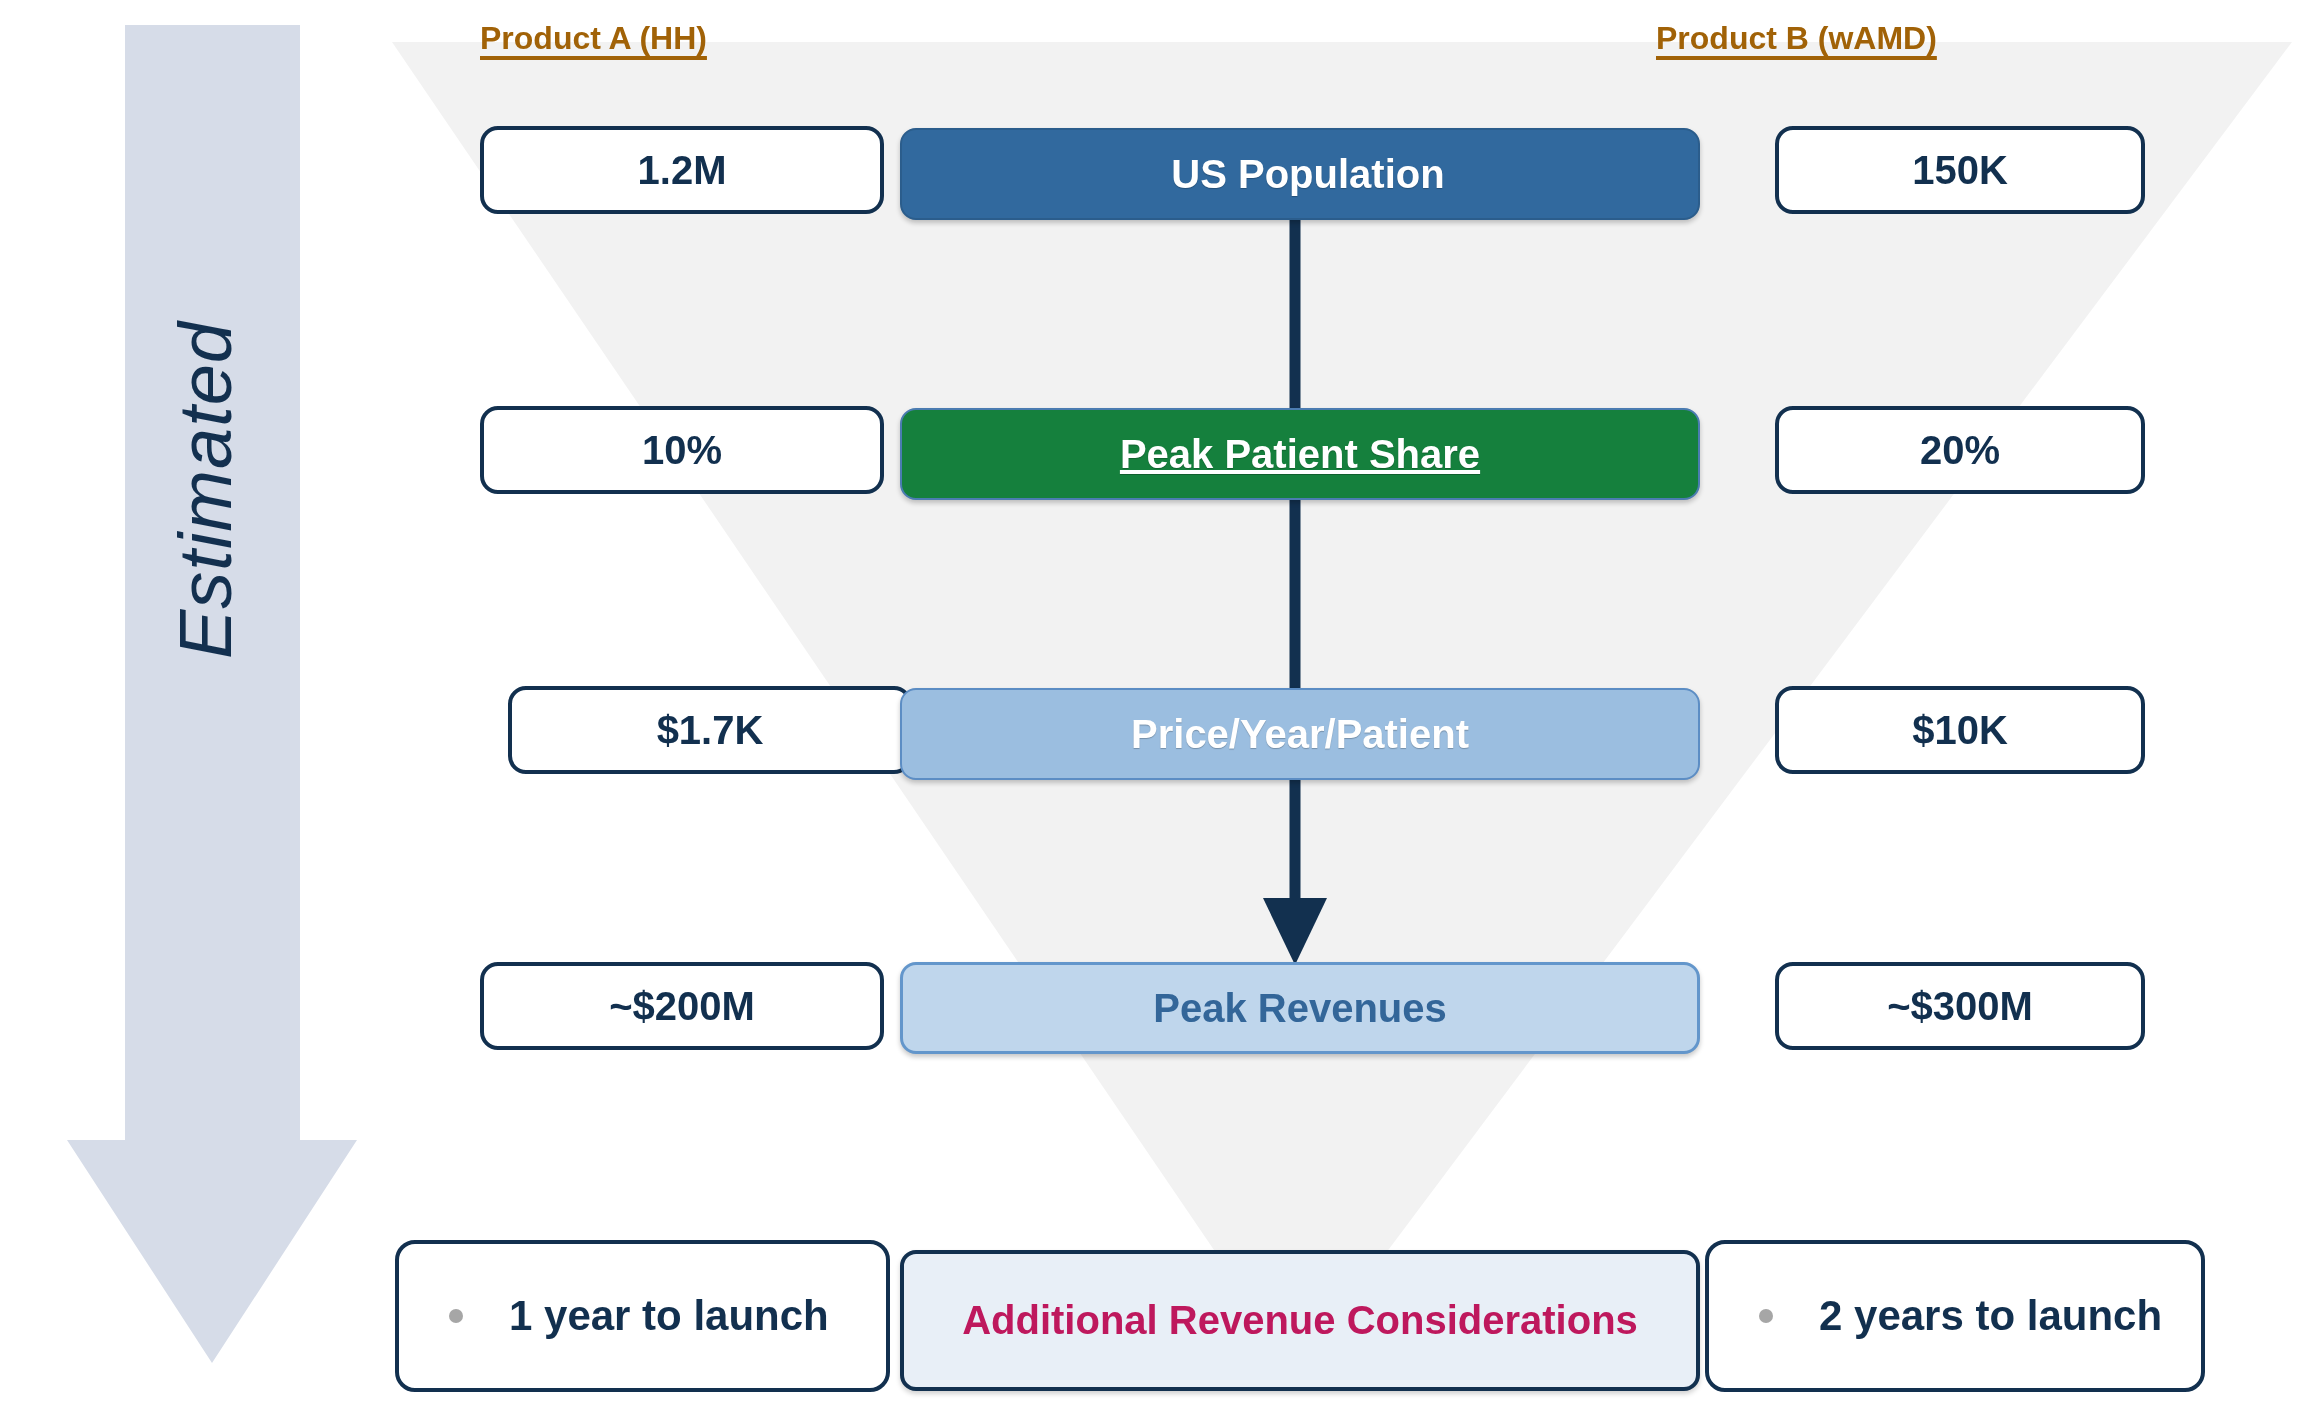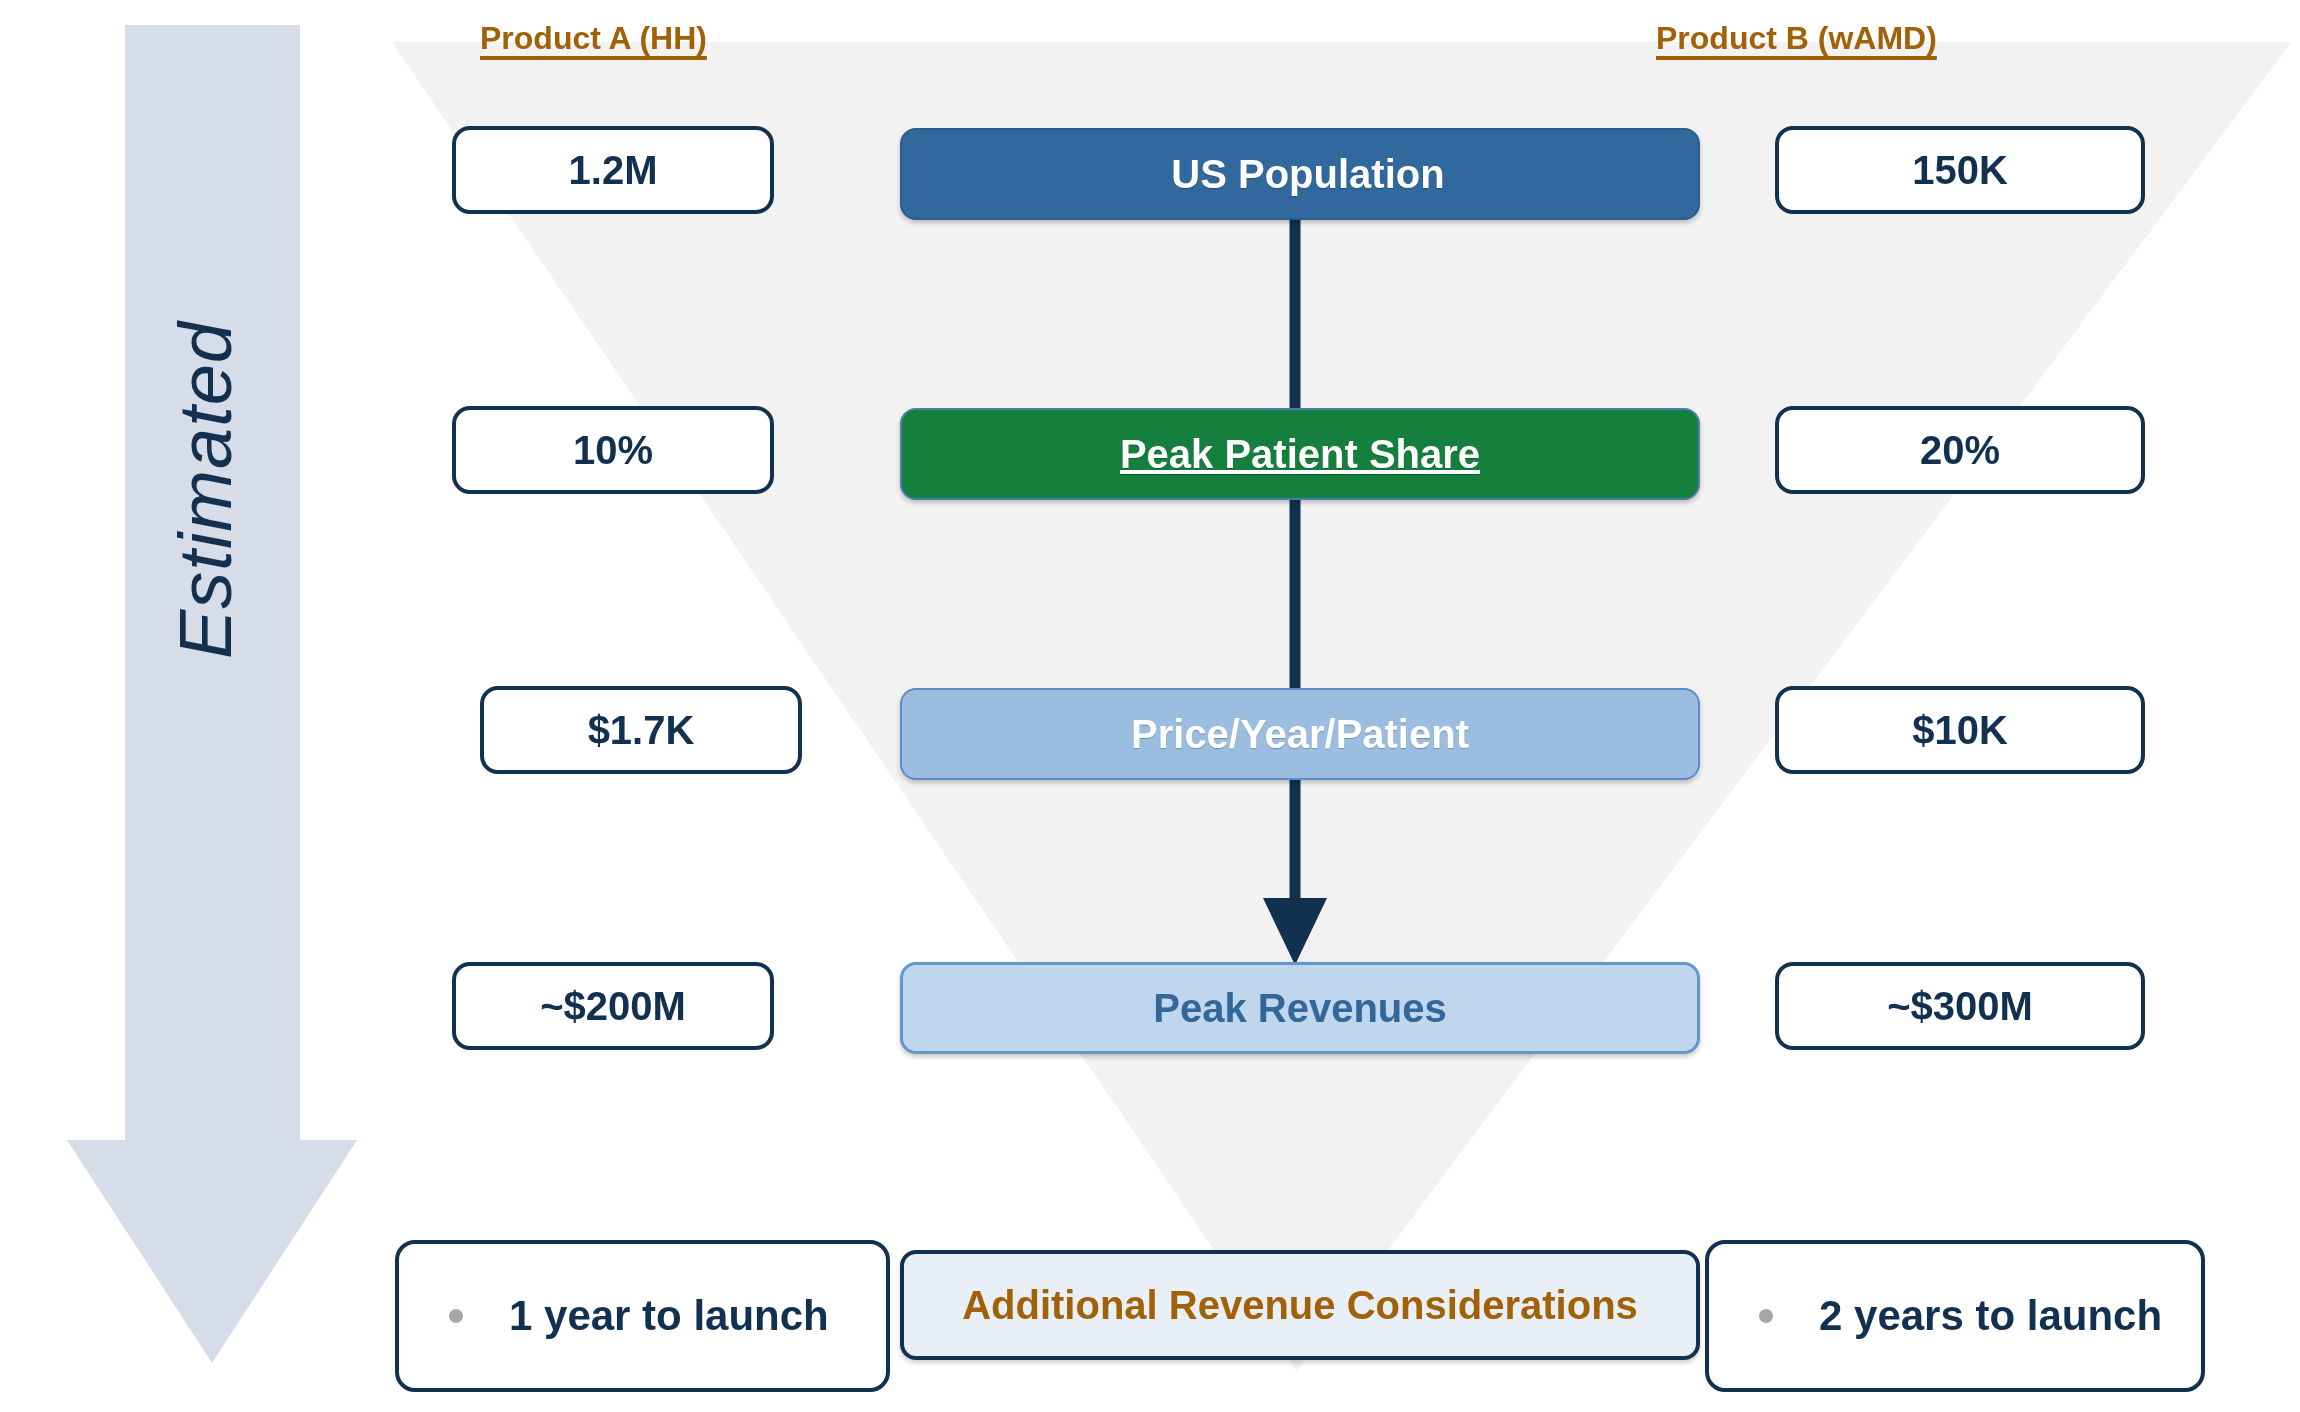--- a/index.html
+++ b/index.html
@@ -72,21 +72,21 @@
     border:4px solid #12304f;
     border-radius:18px;
     display:flex;
     align-items:center;
     justify-content:center;
     font-size:40px;
     font-weight:bold;
     color:#12304f;
     height:88px;
   }
-  .left-col{ left:452px; width:322px; }
+  .left-col{ left:480px; width:404px; }
   .right-col{ left:1775px; width:370px; }
 
   
   .stage-bar{
     position:absolute;
     left:900px;
     width:800px;
     height:92px;
     box-sizing:border-box;
     border-radius:16px;
@@ -137,30 +137,30 @@
     border-radius:50%;
     background:#a6a6a6;
     margin-left:50px;
     margin-right:46px;
     flex:0 0 auto;
   }
   #bottom-center{
     position:absolute;
     box-sizing:border-box;
     left:900px; top:1250px;
-    width:800px; height:110px;
+    width:800px; height:141px;
     background:#E8EFF7;
     border:4px solid #12304f;
     border-radius:16px;
     display:flex;
     align-items:center;
     justify-content:center;
     font-size:40px;
     font-weight:bold;
-    color:#a16207;
+    color:#be185d;
     box-shadow:0 3px 5px rgba(0,0,0,.18);
   }
 </style>
 </head>
 <body>
 
 <div id="stage">
 
   <svg id="funnel-bg" viewBox="0 0 2300 1412" xmlns="http://www.w3.org/2000/svg">
     <polygon points="392,42 2292,42 1297,1372" fill="#F2F2F2"></polygon>

